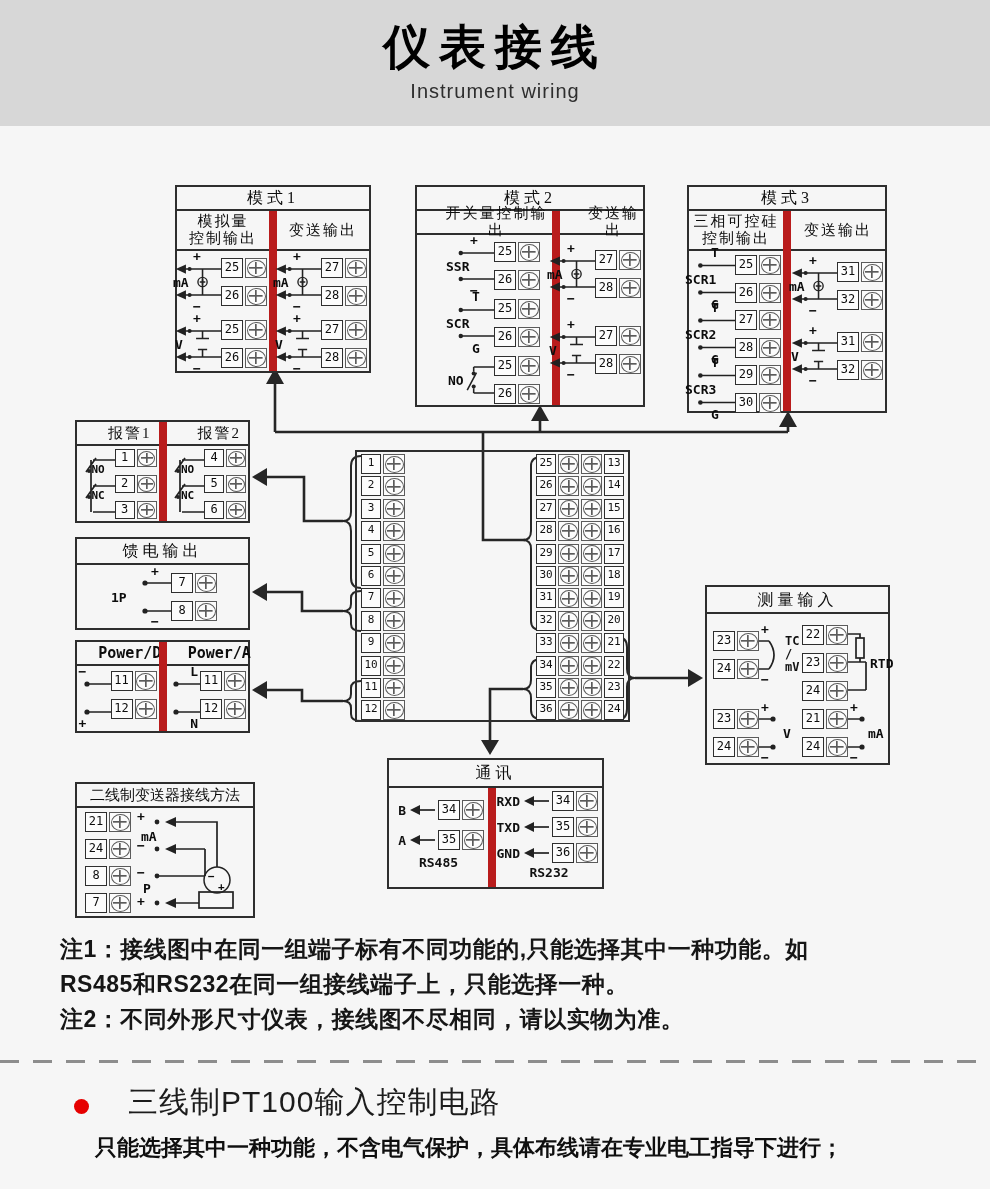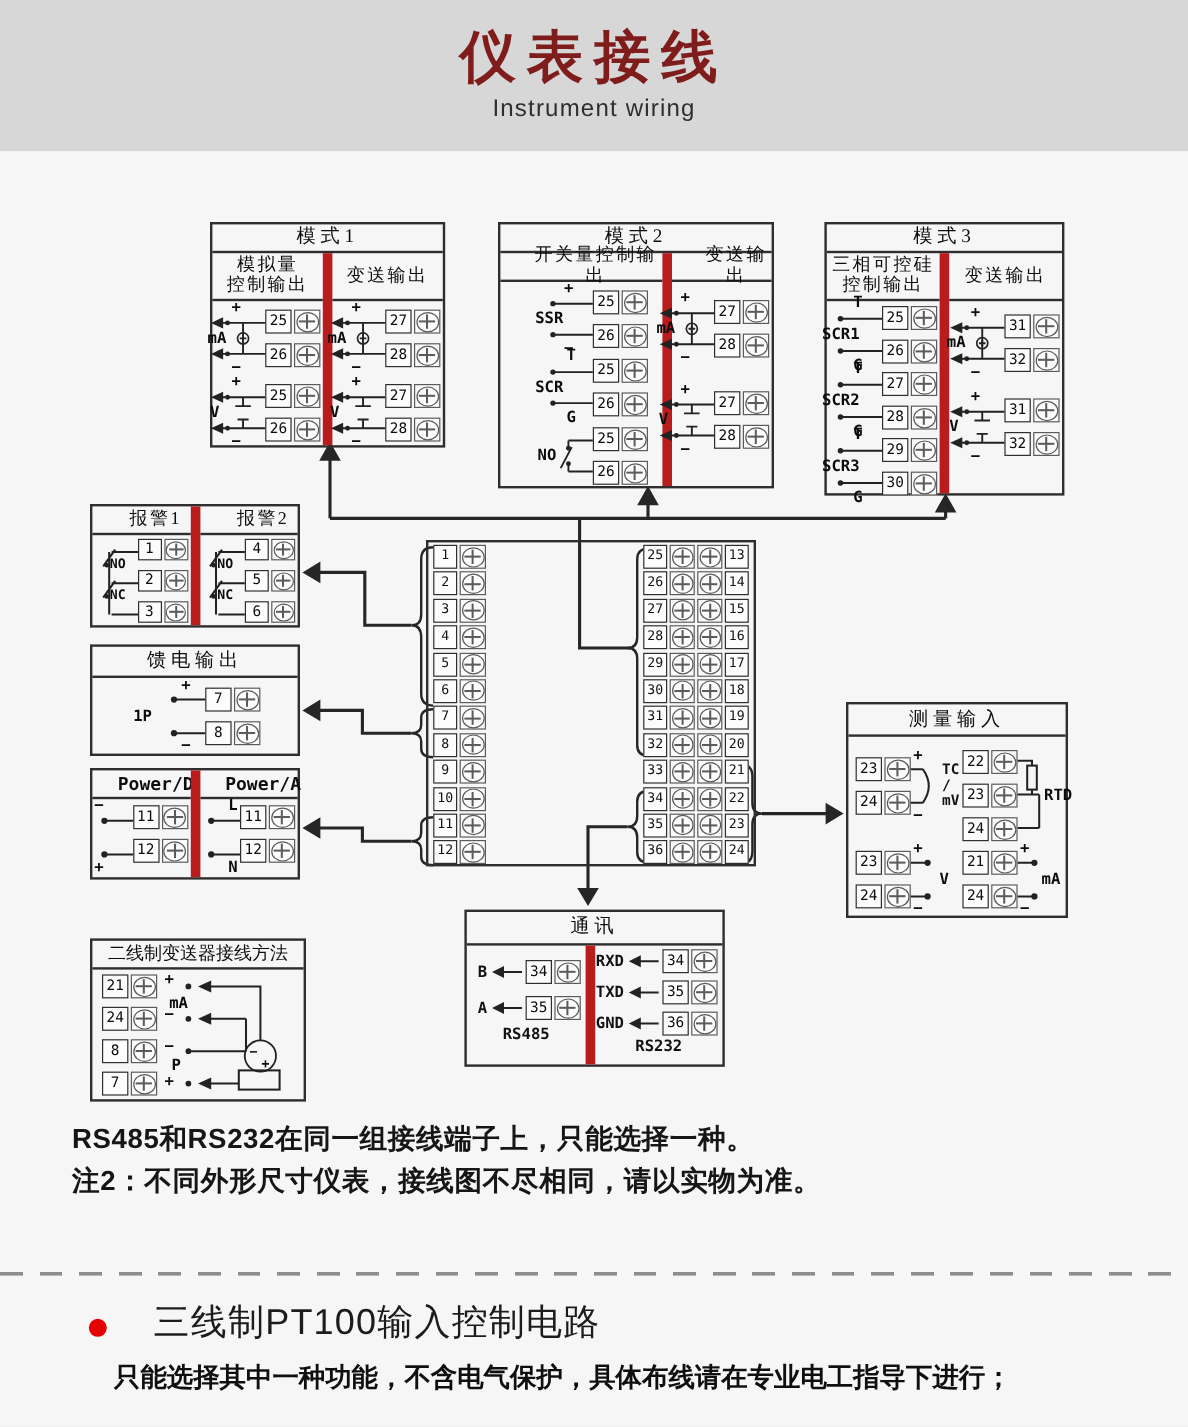--- a/index.html
+++ b/index.html
@@ -1,20 +1,20 @@
 <!DOCTYPE html>
 <html><head>
 <meta charset="utf-8">
 <style>
   html,body{margin:0;padding:0;background:#e9e9e9;}
   #stage{position:relative;width:990px;height:1189px;background:#f6f6f6;overflow:hidden;
          font-family:"Liberation Sans","DejaVu Sans",sans-serif;color:#111;}
   
   .band{position:absolute;left:0;top:0;width:990px;height:126px;background:#d7d7d7;text-align:center;}
-  .band .h1{margin:0;padding-top:16px;font-size:47px;font-weight:700;letter-spacing:9px;color:#7f1d1d;font-family:Liberation Serif, serif;}
+  .band .h1{margin:0;padding-top:16px;font-size:47px;font-weight:700;letter-spacing:9px;color:#000000;font-family:Liberation Serif, serif;}
   .band .sub{font-size:20px;color:#2e2e2e;letter-spacing:1px;margin-top:1px;}
   
   .box{position:absolute;border:2.5px solid #2e2e2e;box-sizing:border-box;background:transparent;}
   .btitle{height:22px;line-height:22px;text-align:center;border-bottom:2px solid #2e2e2e;
           font-family:"Liberation Serif","DejaVu Serif",serif;font-size:16px;letter-spacing:4px;color:#0d0d0d;white-space:nowrap;}
   .cols{display:flex;width:100%;height:calc(100% - 24px);}
   .col{position:relative;flex:1;min-width:0;}
   .col + .col{border-left:8px solid #b91c1c;}
   .chead{border-bottom:2px solid #2e2e2e;display:flex;align-items:center;justify-content:center;text-align:center;
          font-family:"Liberation Serif","DejaVu Serif",serif;font-size:15px;letter-spacing:2px;color:#0d0d0d;line-height:17px;}
@@ -1025,20 +1025,21 @@
           </svg>
           <span class="sgn" style="left:2px;top:-4px">+</span>
           <span class="sgn" style="left:2px;bottom:-4px">−</span>
           <span class="glab" style="left:20px">mA</span>
         </div>
       </div>
     </div>
   </div>
 
   <div class="notes">
+    <div>注1：接线图中在同一组端子标有不同功能的,只能选择其中一种功能。如</div>
     <div>RS485和RS232在同一组接线端子上，只能选择一种。</div>
     <div>注2：不同外形尺寸仪表，接线图不尽相同，请以实物为准。</div>
   </div>
 
   <div class="dashline"></div>
   <div class="bullet"></div>
   <div class="btm-h">三线制PT100输入控制电路</div>
   <div class="btm-s">只能选择其中一种功能，不含电气保护，具体布线请在专业电工指导下进行；</div>
 
 </div>

